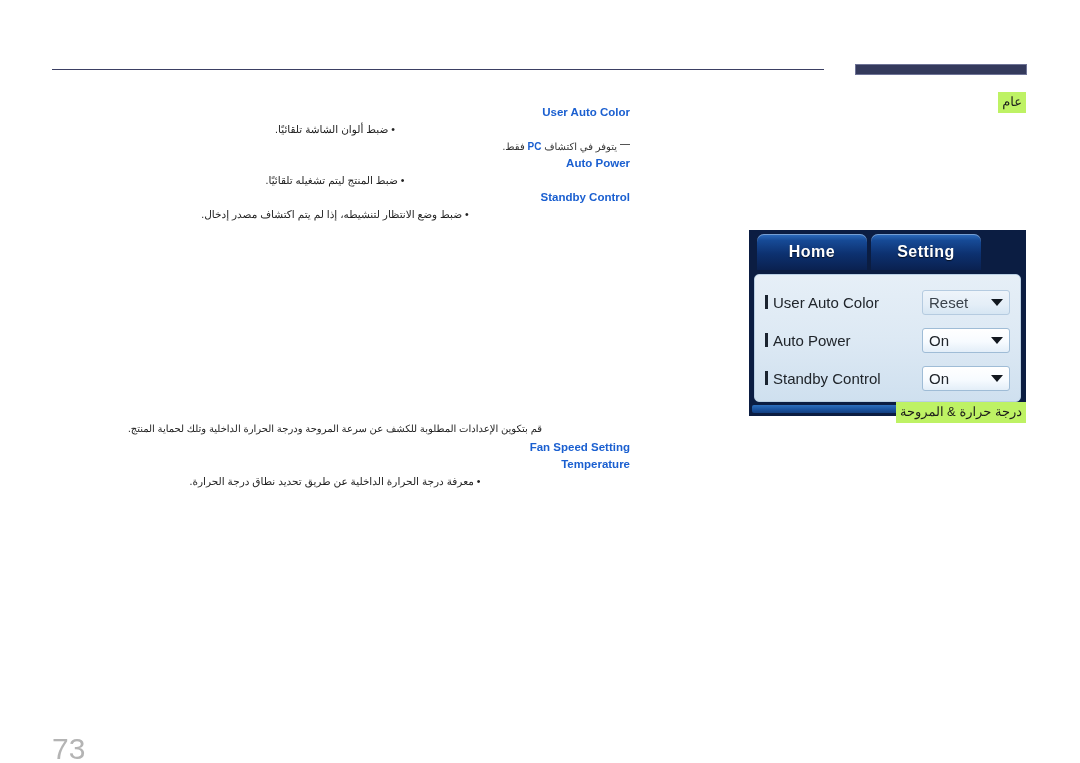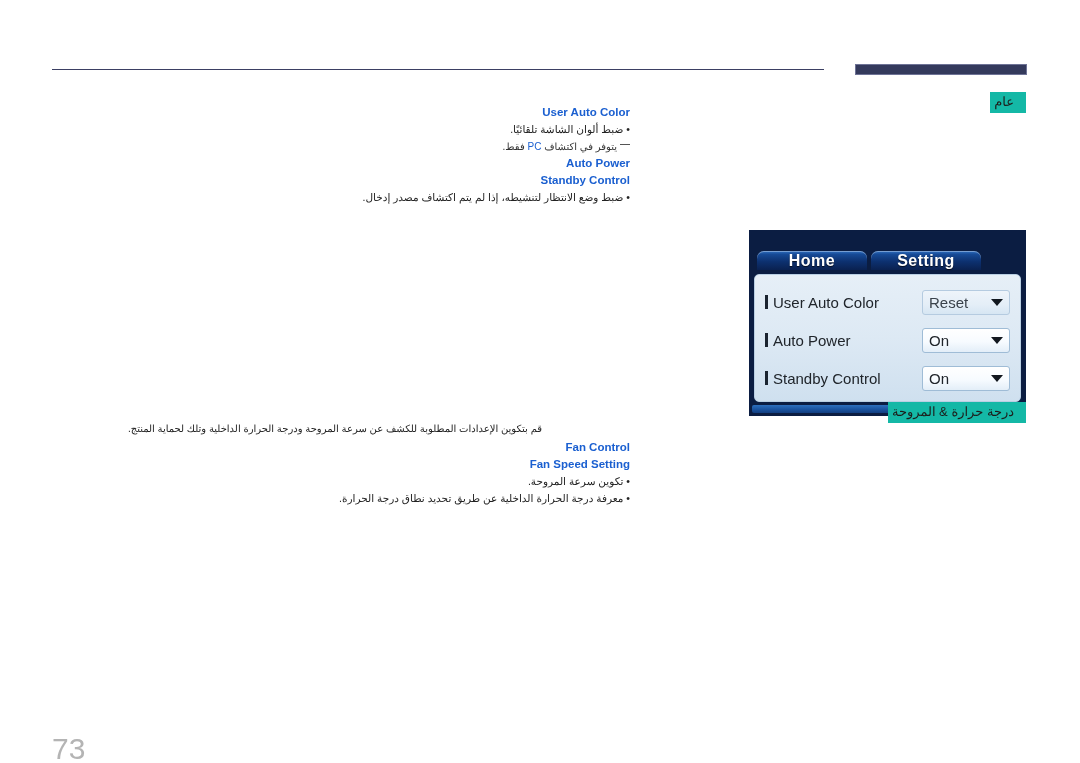--- a/index.html
+++ b/index.html
@@ -38,25 +38,25 @@
   .section {
     position: absolute;
   }
   .sec-general { left: 0; top: 92px; width: 1080px; }
   .sec-fan     { left: 0; top: 402px; width: 1080px; }
 
   .sec-title {
     position: absolute;
     right: 54px;
     top: 0;
-    background: #14b8a6;
+    background: #bef264;
     color: #1d1d1b;
     font-size: 13px;
     line-height: 18px;
-    padding: 1px 12px 2px 4px;
+    padding: 1px 4px 2px 4px;
     direction: rtl;
     unicode-bidi: bidi-override;
     white-space: nowrap;
   }
 
   
   .textcol {
     position: absolute;
     left: 40px;
     width: 590px;
@@ -74,41 +74,41 @@
     direction: ltr;
     text-align: right;
     margin: 0;
     padding: 0;
   }
   .ar-line {
     color: #222222;
     font-size: 10.5px;
     line-height: 17px;
     direction: rtl;
-    text-align: right;
+    text-align: center;
     margin: 0;
     white-space: nowrap;
   }
   .ar-note {
     color: #333333;
     font-size: 10px;
     line-height: 17px;
     direction: rtl;
     text-align: right;
     margin: 0;
     white-space: nowrap;
   }
   .ar-note .dash {
     display: inline-block;
     width: 10px;
     border-top: 1px solid #555;
     vertical-align: 5px;
     margin-left: 3px;
   }
-  .ar-note b { color: #1a5fd0; font-weight: normal; margin-top: 41px; }
+  .ar-note b { color: #1a5fd0; font-weight: bold; margin-top: 41px; }
   .ar-intro {
     color: #222222;
     font-size: 10px;
     line-height: 17px;
     direction: rtl;
     text-align: center;
     margin: 12px 0 2px 0;
     white-space: nowrap;
   }
 
@@ -140,21 +140,21 @@
     font-weight: bold;
     text-align: center;
     display: flex;
     align-items: center;
     justify-content: center;
     letter-spacing: 0.5px;
     background: linear-gradient(to bottom,#2f6fc0 0%,#164a96 18%,#0d3170 55%,#0a2150 100%);
     box-shadow: inset 0 1px 0 rgba(255,255,255,0.35);
     text-shadow: 0 1px 1px rgba(0,0,0,0.7);
   }
-  .osd-1 .tab { height: 19px; width: 110px; font-size: 16px; }
+  .osd-1 .tab { height: 36px; width: 110px; font-size: 16px; }
 
   .osd-body {
     position: relative;
     margin: 4px 5px 0 5px;
     border: 1px solid #b9cfe3;
     border-radius: 5px;
     background: linear-gradient(to bottom,#e6eff7 0%,#dde9f4 50%,#cfe0ef 100%);
     box-sizing: border-box;
   }
   .osd-1 .osd-body { height: 128px; padding: 8px 10px 0 10px; }
@@ -239,20 +239,21 @@
 
   <div class="textcol">
 
     <div class="eng-head">User Auto Color</div>
     <div class="ar-line">• ضبط ألوان الشاشة تلقائيًا.</div>
     <div class="ar-note">
       <span class="dash"></span><span>يتوفر في اكتشاف </span><b>PC</b><span> فقط.</span>
     </div>
 
     <div class="eng-head">Auto Power</div>
+    <div class="ar-line">• ضبط المنتج ليتم تشغيله تلقائيًا.</div>
 
     <div class="eng-head">Standby Control</div>
     <div class="ar-line">• ضبط وضع الانتظار لتنشيطه، إذا لم يتم اكتشاف مصدر إدخال.</div>
   </div>
 
   <div class="osd osd-1">
     <div class="osd-tabbar">
       <div class="tab">Home</div>
       <div class="tab">Setting</div>
     </div>
@@ -297,23 +298,22 @@
 </div>
 
 <div class="section sec-fan">
 
   <div class="sec-title">درجة حرارة &amp; المروحة</div>
 
   <div class="textcol">
 
     <div class="ar-intro">قم بتكوين الإعدادات المطلوبة للكشف عن سرعة المروحة ودرجة الحرارة الداخلية وتلك لحماية المنتج.</div>
 
-    <div class="eng-head">Fan Control</div>
 
     <div class="eng-head">Fan Speed Setting</div>
-    <div class="ar-line">• تكوين سرعة المروحة.</div>
-
+
+    <div class="eng-head">Temperature</div>
     <div class="ar-line">• معرفة درجة الحرارة الداخلية عن طريق تحديد نطاق درجة الحرارة.</div>
   </div>
 
 </div>
 
 <div class="page-num">73</div>
 
 </body></html>

